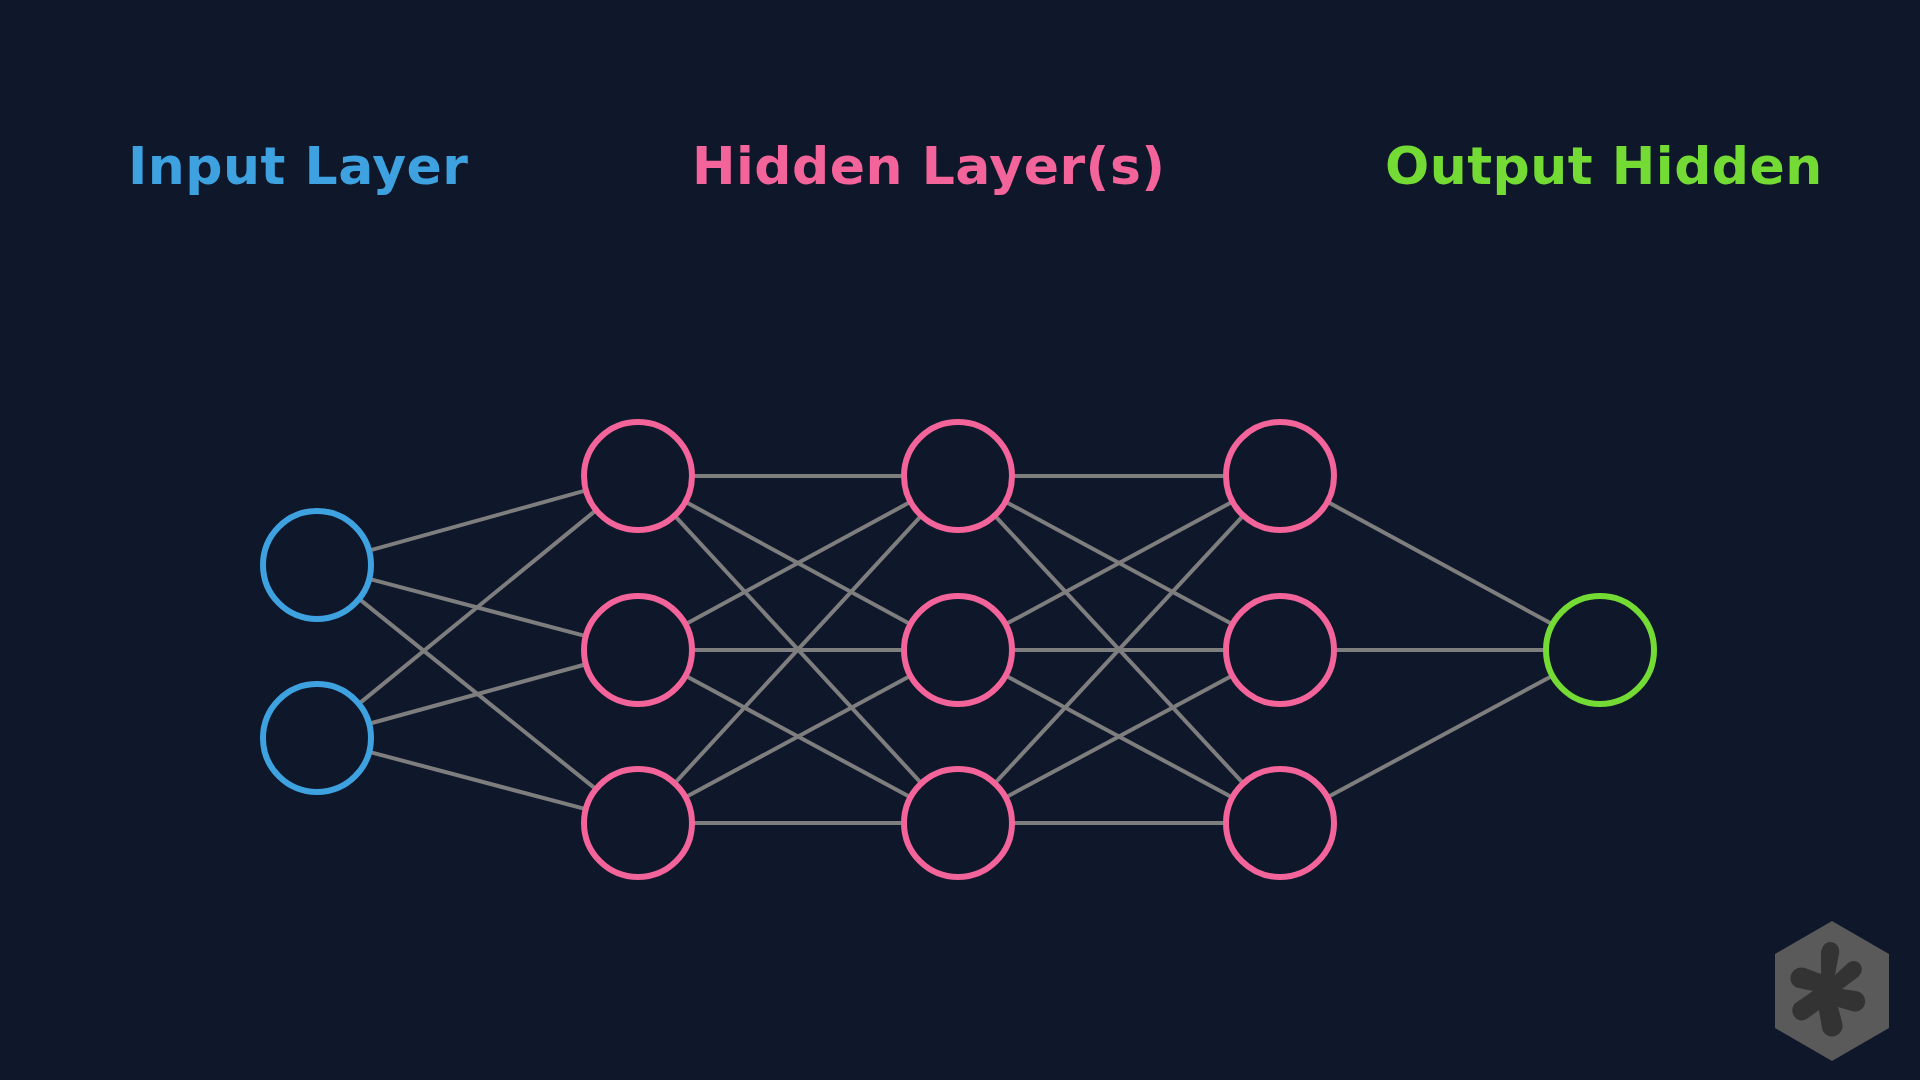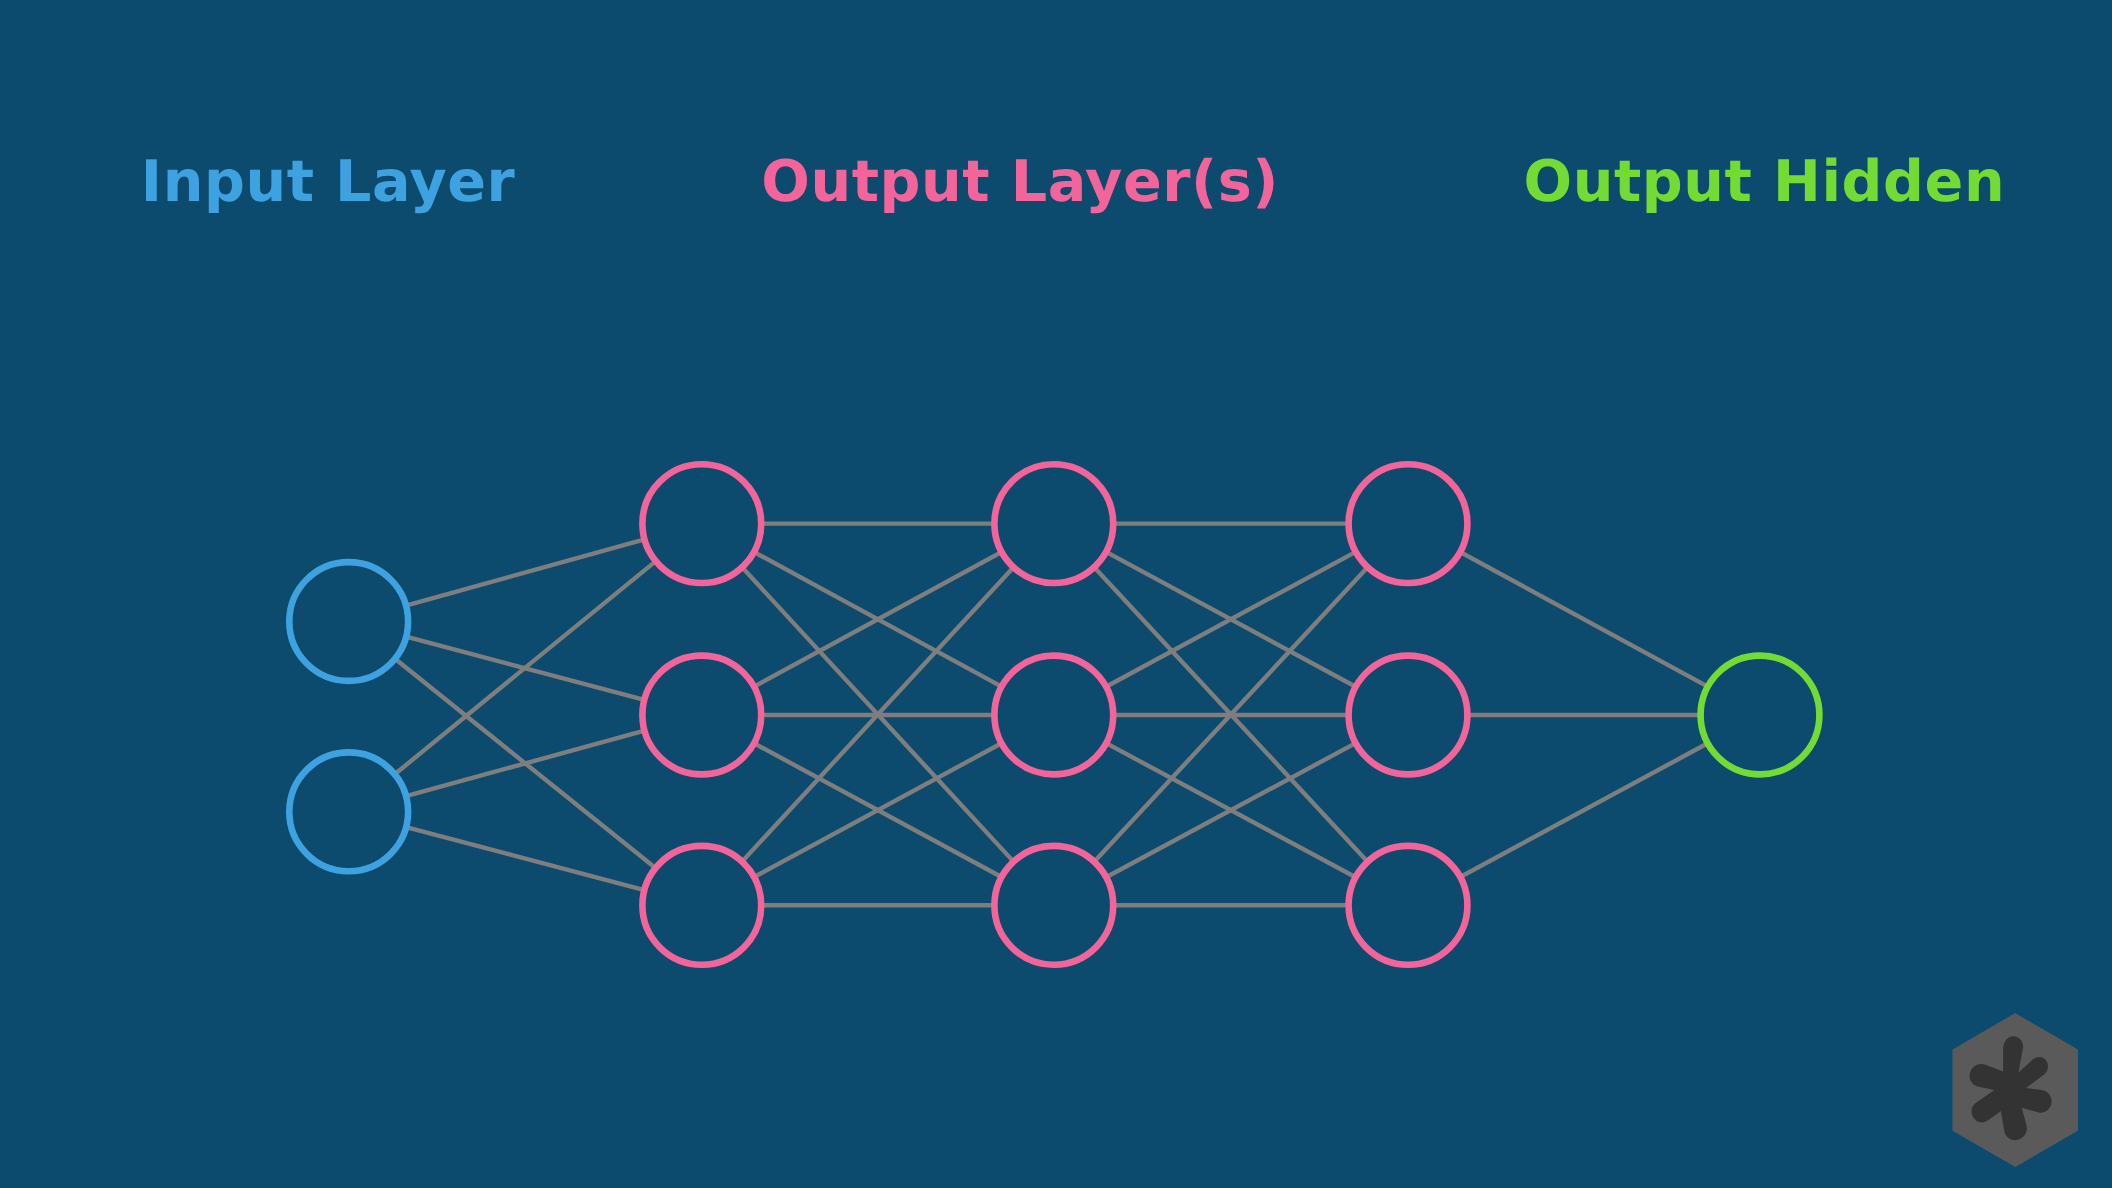--- a/index.html
+++ b/index.html
@@ -55,21 +55,21 @@
     left: 1768px;
     top: 918px;
     width: 128px;
     height: 146px;
     opacity: 1;
   }
 </style>
 </head>
 <body>
 
-<div id="stage" style="background: #0c4a6e;">
+<div id="stage" style="background: #0f172a;">
 
   <svg id="net-svg" viewBox="0 0 1920 1080" xmlns="http://www.w3.org/2000/svg">
     <g id="edges-group">
         <line x1="369.0369285014709" y1="550.5723157737355" x2="585.9630714985291" y2="490.42768422626455" stroke="#7E7E7E" stroke-width="4" stroke-linecap="butt"></line>
         <line x1="369.2008989469503" y1="578.8226679454541" x2="585.7991010530498" y2="636.1773320545459" stroke="#7E7E7E" stroke-width="4" stroke-linecap="butt"></line>
         <line x1="359.0900524186275" y1="598.829387925252" x2="595.9099475813725" y2="789.170612074748" stroke="#7E7E7E" stroke-width="4" stroke-linecap="butt"></line>
         <line x1="358.8343105335363" y1="703.8548618075187" x2="596.1656894664636" y2="510.14513819248134" stroke="#7E7E7E" stroke-width="4" stroke-linecap="butt"></line>
         <line x1="369.0784813307666" y1="723.7230331554284" x2="585.9215186692334" y2="664.2769668445716" stroke="#7E7E7E" stroke-width="4" stroke-linecap="butt"></line>
         <line x1="369.2008989469503" y1="751.8226679454541" x2="585.7991010530498" y2="809.1773320545459" stroke="#7E7E7E" stroke-width="4" stroke-linecap="butt"></line>
         <line x1="692" y1="476" x2="904" y2="476" stroke="#7E7E7E" stroke-width="4" stroke-linecap="butt"></line>
@@ -105,21 +105,21 @@
         <circle cx="958" cy="823" r="54" fill="none" stroke="#F2649A" stroke-width="6"></circle>
         <circle cx="1280" cy="476" r="54" fill="none" stroke="#F2649A" stroke-width="6"></circle>
         <circle cx="1280" cy="650" r="54" fill="none" stroke="#F2649A" stroke-width="6"></circle>
         <circle cx="1280" cy="823" r="54" fill="none" stroke="#F2649A" stroke-width="6"></circle>
         <circle cx="1600" cy="650" r="54" fill="none" stroke="#74DB35" stroke-width="6"></circle>
       </g>
   </svg>
 
   <div class="layer-label" id="label-input" style="color: rgb(63, 162, 224);">Input Layer</div>
 
-  <div class="layer-label" id="label-hidden" style="color: rgb(242, 100, 154);">Output Layer(s)</div>
+  <div class="layer-label" id="label-hidden" style="color: rgb(242, 100, 154);">Hidden Layer(s)</div>
 
   <div class="layer-label" id="label-output" style="color: rgb(116, 219, 53);">Output Hidden</div>
 
   <svg id="watermark" viewBox="0 0 128 146" xmlns="http://www.w3.org/2000/svg">
     <path id="wm-hex" d="M64 3 L121 36 L121 110 L64 143 L7 110 L7 36 Z" fill="#5A5A5A" stroke="none"></path>
     <g id="wm-glyph" fill="#333333">
       <path d="M62 24 C68 24 72 29 71 35 L67 57 L79 46 C83 42 89 42 92 46
                C95 50 94 56 90 59 L74 71 L88 73 C94 74 98 79 97 85
                C96 91 90 95 84 93 L70 89 L74 104 C76 110 73 116 67 118
                C61 120 55 116 54 110 L51 92 L40 100 C35 104 29 103 26 98

